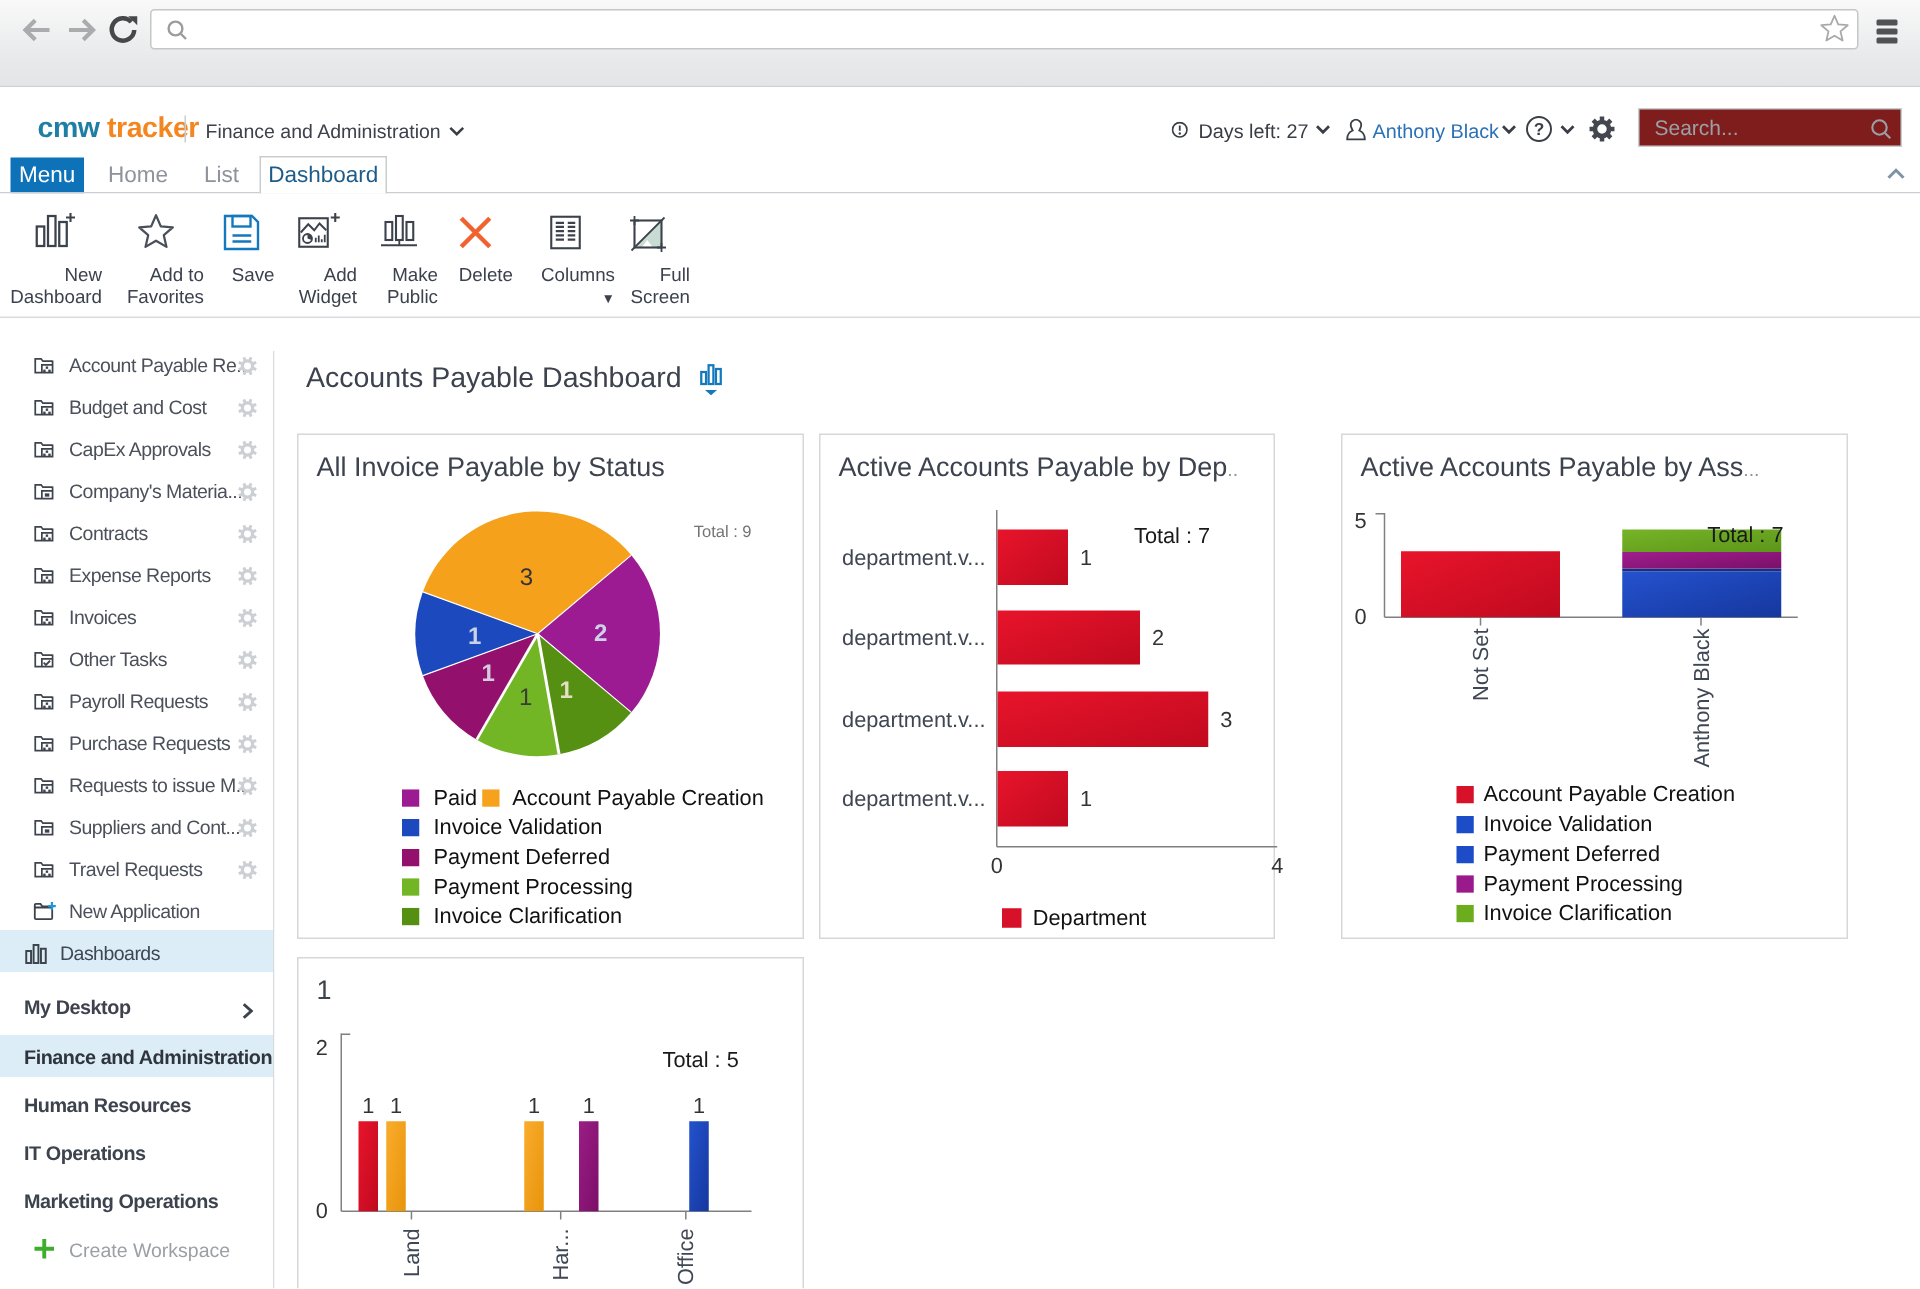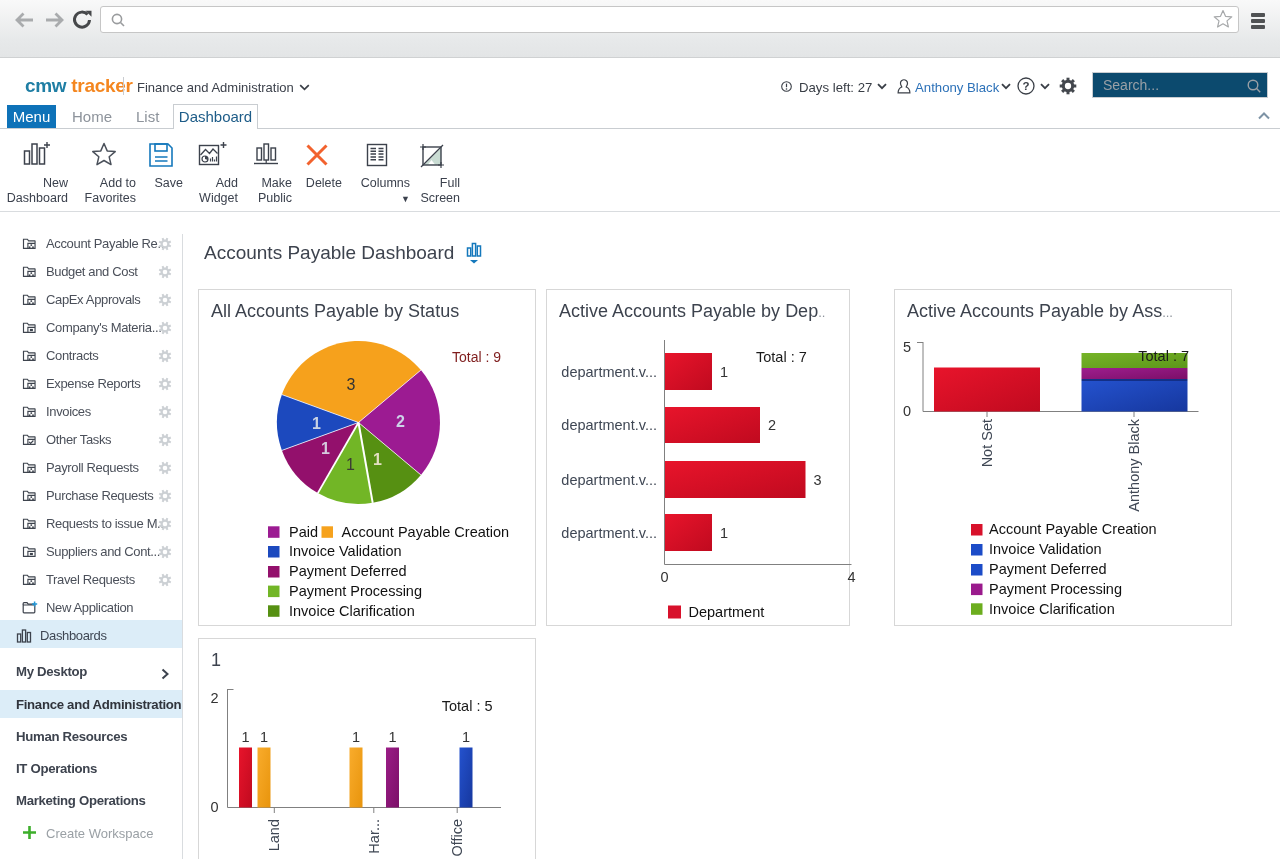--- a/index.html
+++ b/index.html
@@ -146,21 +146,21 @@
           <path d="M9.00 4.40 L9.00 0.70"></path>
           <path d="M12.25 5.75 L14.87 3.13"></path>
           <path d="M13.60 9.00 L17.30 9.00"></path>
           <path d="M12.25 12.25 L14.87 14.87"></path>
           <path d="M9.00 13.60 L9.00 17.30"></path>
           <path d="M5.75 12.25 L3.13 14.87"></path>
           <path d="M4.40 9.00 L0.70 9.00"></path>
           <path d="M5.75 5.75 L3.13 3.13"></path>
         </g>
   </svg>
-  <div class="abs" style="left:1092px;top:72px;width:176px;height:26px;border:1px solid #c9cdd1;background:#0c4a6e">
+  <div class="abs" style="left:1092px;top:72px;width:176px;height:26px;border:1px solid #c9cdd1;background:#7f1d1d">
     <div class="abs" style="left:10px;top:4px;font-size:14px;color:#9aa0a6">Search...</div>
     <svg class="abs" style="left:153px;top:5px" width="16" height="16" viewBox="0 0 16 16">
       <circle cx="7" cy="7" r="4.8" stroke="#9aa0a6" stroke-width="1.4" fill="none"></circle>
       <path d="M10.6 10.6 L14.2 14.2" stroke="#9aa0a6" stroke-width="1.4"></path>
     </svg>
   </div>
 
   <div class="tabMenu">Menu</div>
   <div class="tabtxt" style="left:72px">Home</div>
   <div class="tabtxt" style="left:136px">List</div>
@@ -408,22 +408,22 @@
   <svg class="abs" style="left:283px;top:30px" width="16" height="22" viewBox="0 0 16 22">
     <g fill="none" stroke="#1478bc" stroke-width="1.5">
       <rect x="1.5" y="6" width="3.2" height="8"></rect>
       <rect x="6.4" y="1.5" width="3.2" height="12.5"></rect>
       <rect x="11.3" y="4" width="3.2" height="10"></rect>
     </g>
     <path d="M4 18 L8 21.5 L12 18" fill="#1478bc" stroke="none"></path>
   </svg>
 
   <div class="card" style="left:15px;top:77px;width:338px;height:337px">
-    <div class="ctitle">All Accounts Payable by Status</div>
-    <div class="abs" style="right:34px;top:59px;font-size:14px;color:#7f1d1d">Total : 9</div>
+    <div class="ctitle">All Invoice Payable by Status</div>
+    <div class="abs" style="right:34px;top:59px;font-size:11px;color:#737373">Total : 9</div>
     <svg class="abs" style="left:0;top:0" width="337" height="230" viewBox="0 0 337 230">
       <path d="M159.5,132.5 L82.9,104.6 A81.5,81.5 0 0 1 221.9,80.1 Z" fill="#f6a11c"></path>
       <path d="M159.5,132.5 L221.9,80.1 A81.5,81.5 0 0 1 221.9,184.9 Z" fill="#9c1b92"></path>
       <path d="M159.5,132.5 L221.9,184.9 A81.5,81.5 0 0 1 173.7,212.8 Z" fill="#569012"></path>
       <path d="M159.5,132.5 L173.7,212.8 A81.5,81.5 0 0 1 118.8,203.1 Z" fill="#72b626"></path>
       <path d="M159.5,132.5 L118.8,203.1 A81.5,81.5 0 0 1 82.9,160.4 Z" fill="#93106c"></path>
       <path d="M159.5,132.5 L82.9,160.4 A81.5,81.5 0 0 1 82.9,104.6 Z" fill="#1c49be"></path>
       <g stroke="#fff">
         <path d="M159.5,132.5 L82.9,104.6" stroke-width="0.75"></path>
         <path d="M159.5,132.5 L221.9,80.1" stroke-width="0.75"></path>

